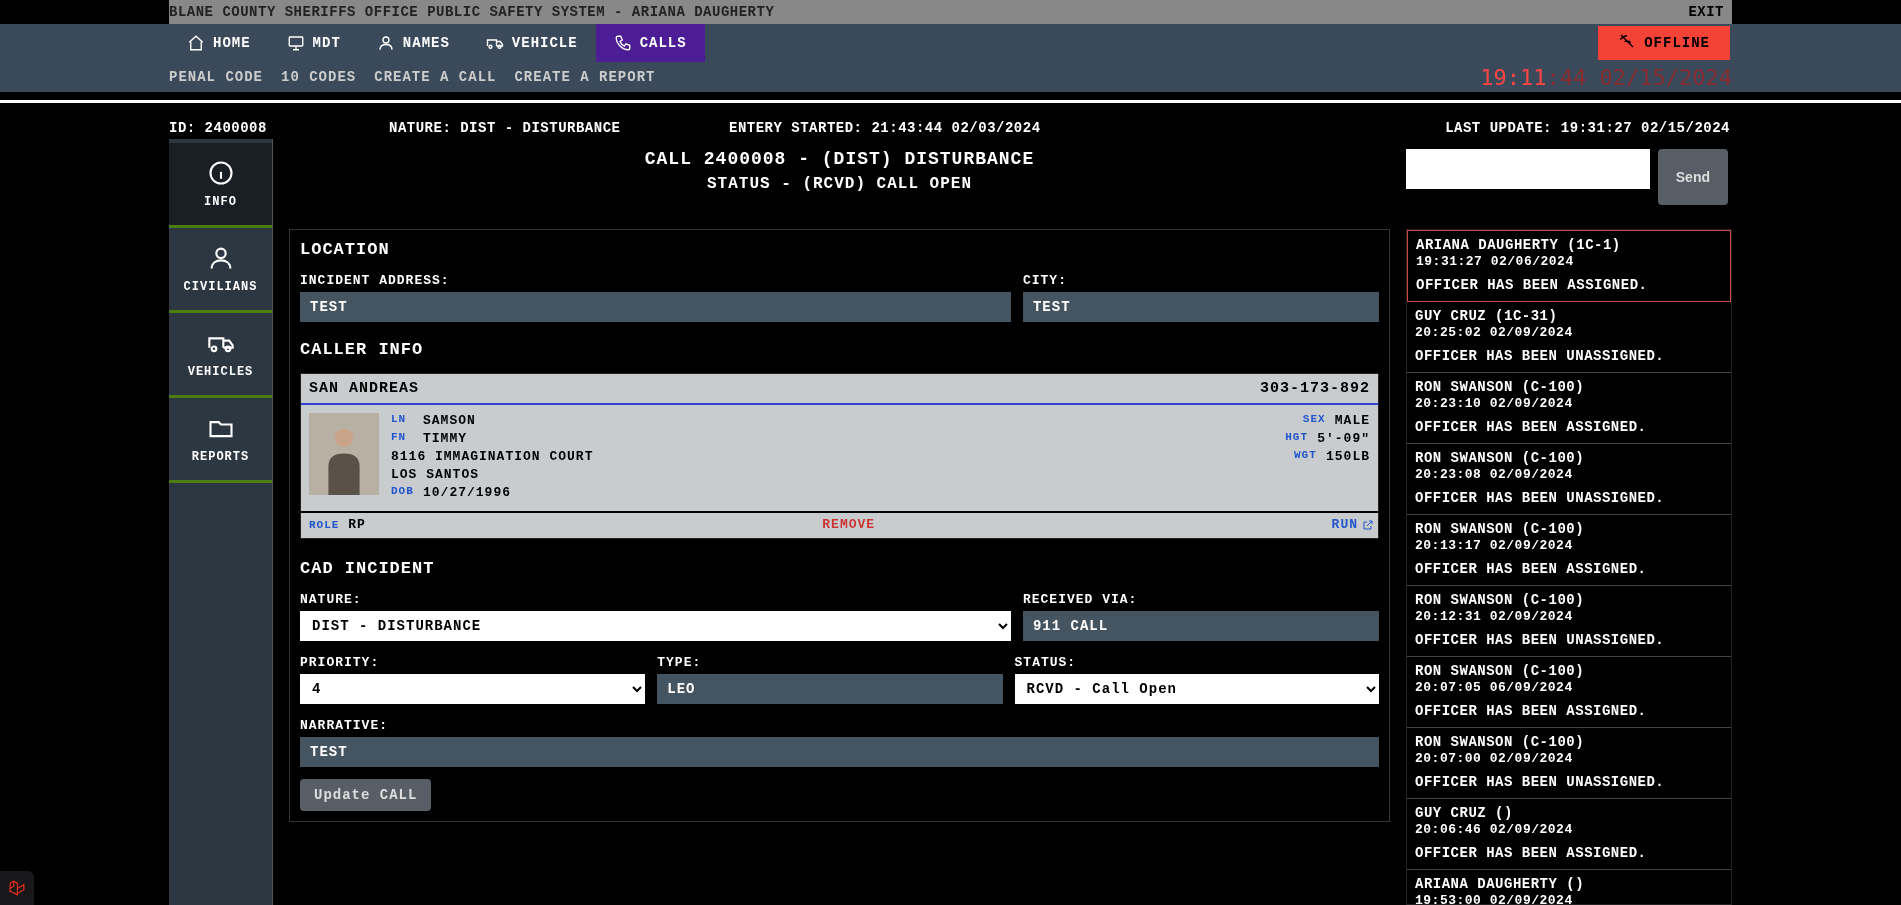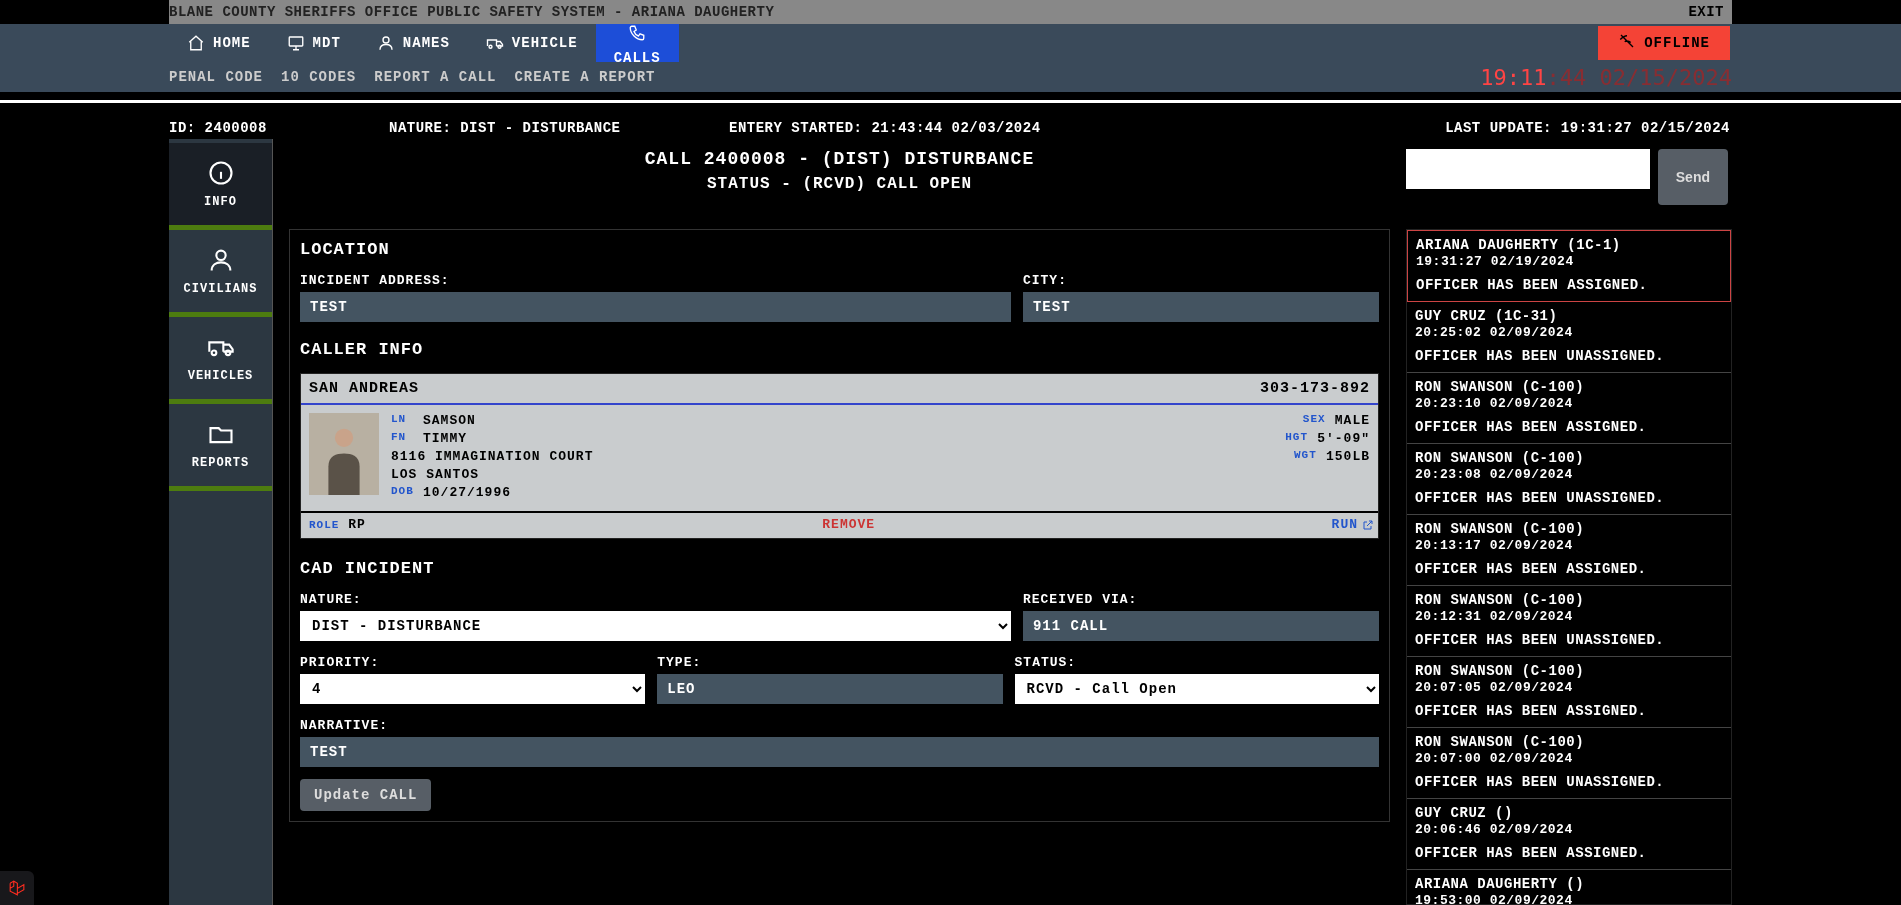--- a/index.html
+++ b/index.html
@@ -9,21 +9,21 @@
   .content-shell { width: 1563px; margin: 0 auto; }
 
   
   .title-bar { background: #888; height: 24px; line-height: 24px; font-weight: bold; font-size: 14px; letter-spacing: 0.5px; display:flex; justify-content:space-between; color:#222; }
   .title-bar span:first-child { padding-left: 0; }
   .exit { font-weight:bold; color:#000; padding-right:8px; cursor:pointer;}
 
   
   .main-nav { background: #3a4a5a; height: 38px; display: flex; align-items: center; }
   .nav-item { display: flex; align-items: center; gap: 8px; padding: 0 18px; height: 38px; font-weight: bold; font-size: 14px; color: #fff; cursor: pointer; letter-spacing: 1px; }
-  .nav-item.active { background: #1d4ed8; flex-direction: column; }
+  .nav-item.active { background: #4c1d95; }
   .nav-icon { width: 18px; height: 18px; display:inline-block; }
   .spacer { flex: 1; }
   .offline-btn { background: #f44336; color:#000; padding:0 20px; height:34px; display:flex; align-items:center; gap:8px; font-weight:bold; letter-spacing:1px; margin-right:2px; cursor:pointer;}
 
   
   .sub-nav { background: #3a4a5a; height: 30px; display: flex; align-items: center; color:#ccc; font-size:14px; font-weight:bold; letter-spacing:1px; justify-content:space-between;}
   .sub-nav-left { display:flex; gap:18px; }
   .sub-nav-right { font-family: monospace; font-size:22px; color:#ff4444; font-weight:normal; letter-spacing:0; }
   .sub-nav-right .dim { color:#aa2222; opacity:0.7; }
 
@@ -35,21 +35,21 @@
   .info-bar { background: #000; height: 22px; display:flex; color:#fff; font-weight:bold; font-size:14px; letter-spacing:0.5px; align-items:center; }
   .info-bar > div { }
   .info-id { flex:0 0 220px; }
   .info-nature { flex:0 0 340px; }
   .info-entry { flex:0 0 420px; }
   .info-update { flex:1; text-align:right; padding-right:2px;}
 
   
   .body-row { display:flex; flex:1; min-height:0;}
   .left-rail { width:104px; background:#2c3741; border-right:1px solid #555; padding-top:4px;}
-  .rail-item { display:flex; flex-direction:column; align-items:center; gap:8px; padding:16px 0; font-size:12px; font-weight:bold; letter-spacing:1px; cursor:pointer; border-bottom:5px solid #4d7c0f;}
+  .rail-item { display:flex; flex-direction:column; align-items:center; gap:8px; padding:16px 0; font-size:12px; font-weight:bold; letter-spacing:1px; cursor:pointer; border-bottom:3px solid #4d7c0f;}
   .rail-item.active { background:#1a1f26; }
   .rail-icon { width:28px; height:28px; }
 
   .main-pane { flex:1; padding:10px 16px 0 16px; display:flex; flex-direction:column; overflow:hidden; }
   .call-title { text-align:center; font-weight:bold; font-size:18px; letter-spacing:1px; }
   .call-status { text-align:center; font-weight:bold; font-size:16px; letter-spacing:1px; margin-top:6px; }
 
   .form-area { margin-top:36px; border:1px solid #333; padding:10px 10px; overflow-y:auto; }
   .section-h { font-weight:bold; font-size:17px; letter-spacing:1px; margin-bottom:14px;}
   .field-row { display:flex; gap:12px; }
@@ -162,21 +162,21 @@
         <span>OFFLINE</span>
       </div>
     </div>
   </div>
 
   <div style="background:#3a4a5a;">
     <div class="sub-nav content-shell">
       <div class="sub-nav-left">
         <span>PENAL CODE</span>
         <span>10 CODES</span>
-        <span>REPORT A CALL</span>
+        <span>CREATE A CALL</span>
         <span>CREATE A REPORT</span>
       </div>
       <div class="sub-nav-right">
         <span>19:11</span><span class="dim">:44</span> <span class="dim">02/15/2024</span>
       </div>
     </div>
   </div>
 
   <div class="separator"></div>
   <div class="white-line"></div>
@@ -356,21 +356,21 @@
     </div>
 
     <div class="right-pane">
       <div class="send-row">
         <input class="send-input" style="">
         <button class="send-btn">Send</button>
       </div>
       <div class="log-scroll" id="log-scroll">
           <div class="log-item highlighted">
             <div class="log-sender">ARIANA DAUGHERTY (1C-1)</div>
-            <div class="log-time">19:31:27 02/19/2024</div>
+            <div class="log-time">19:31:27 02/06/2024</div>
             <div class="log-msg">OFFICER HAS BEEN ASSIGNED.</div>
           </div>
           <div class="log-item">
             <div class="log-sender">GUY CRUZ (1C-31)</div>
             <div class="log-time">20:25:02 02/09/2024</div>
             <div class="log-msg">OFFICER HAS BEEN UNASSIGNED.</div>
           </div>
           <div class="log-item">
             <div class="log-sender">RON SWANSON (C-100)</div>
             <div class="log-time">20:23:10 02/09/2024</div>
@@ -386,21 +386,21 @@
             <div class="log-time">20:13:17 02/09/2024</div>
             <div class="log-msg">OFFICER HAS BEEN ASSIGNED.</div>
           </div>
           <div class="log-item">
             <div class="log-sender">RON SWANSON (C-100)</div>
             <div class="log-time">20:12:31 02/09/2024</div>
             <div class="log-msg">OFFICER HAS BEEN UNASSIGNED.</div>
           </div>
           <div class="log-item">
             <div class="log-sender">RON SWANSON (C-100)</div>
-            <div class="log-time">20:07:05 02/09/2024</div>
+            <div class="log-time">20:07:05 06/09/2024</div>
             <div class="log-msg">OFFICER HAS BEEN ASSIGNED.</div>
           </div>
           <div class="log-item">
             <div class="log-sender">RON SWANSON (C-100)</div>
             <div class="log-time">20:07:00 02/09/2024</div>
             <div class="log-msg">OFFICER HAS BEEN UNASSIGNED.</div>
           </div>
           <div class="log-item">
             <div class="log-sender">GUY CRUZ ()</div>
             <div class="log-time">20:06:46 02/09/2024</div>

